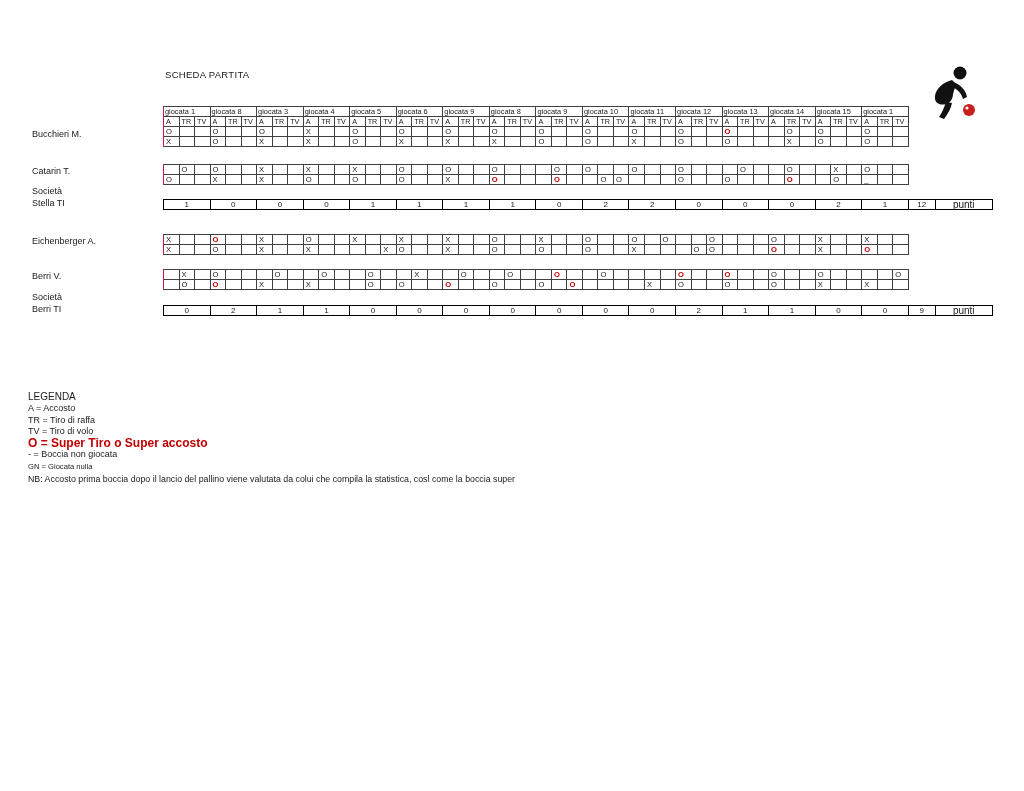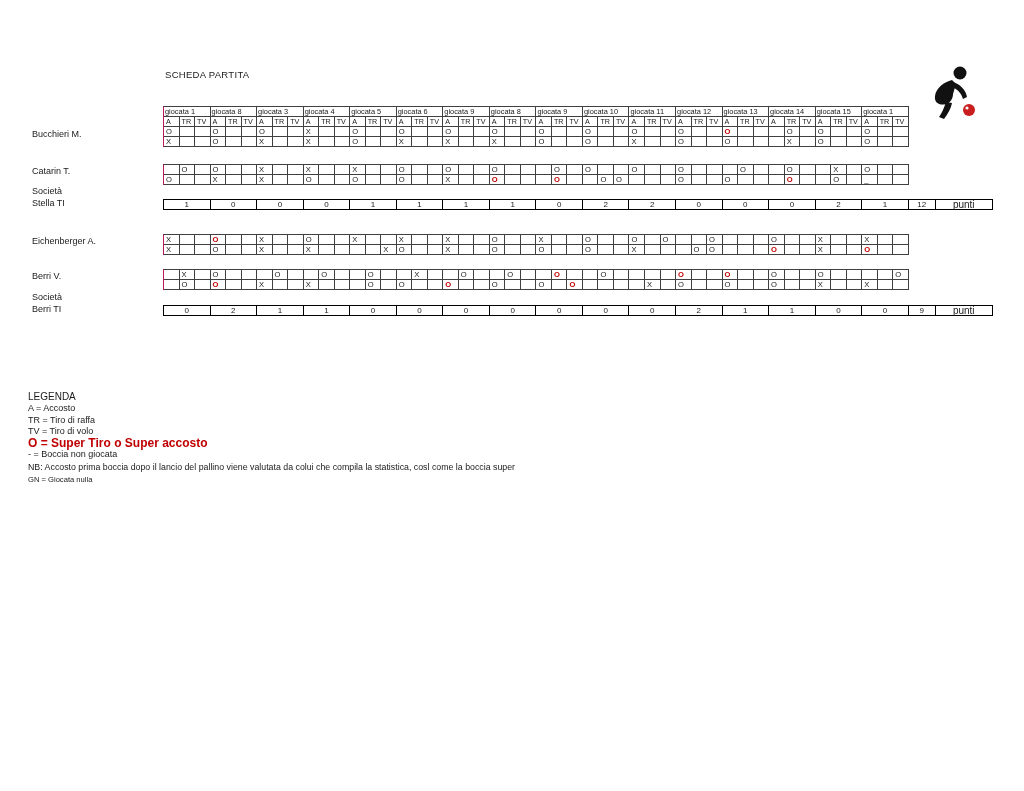--- a/index.html
+++ b/index.html
@@ -598,15 +598,15 @@
     <div class="pcell punit">punti</div>
   </div>
 
 <div class="abs" id="legend">
   <div class="lg-line lg-title">LEGENDA</div>
   <div class="lg-line">A = Accosto</div>
   <div class="lg-line">TR = Tiro di raffa</div>
   <div class="lg-line">TV = Tiro di volo</div>
   <div class="lg-line lg-red">O = Super Tiro o Super accosto</div>
   <div class="lg-line">- = Boccia non giocata</div>
+  <div class="lg-line lg-small">GN = Giocata nulla</div>
   <div class="lg-line lg-nb">NB: Accosto prima boccia dopo il lancio del pallino viene valutata da colui che compila la statistica, cosl come la boccia super</div>
-  <div class="lg-line lg-small">GN = Giocata nulla</div>
 </div>
 
 </body></html>

